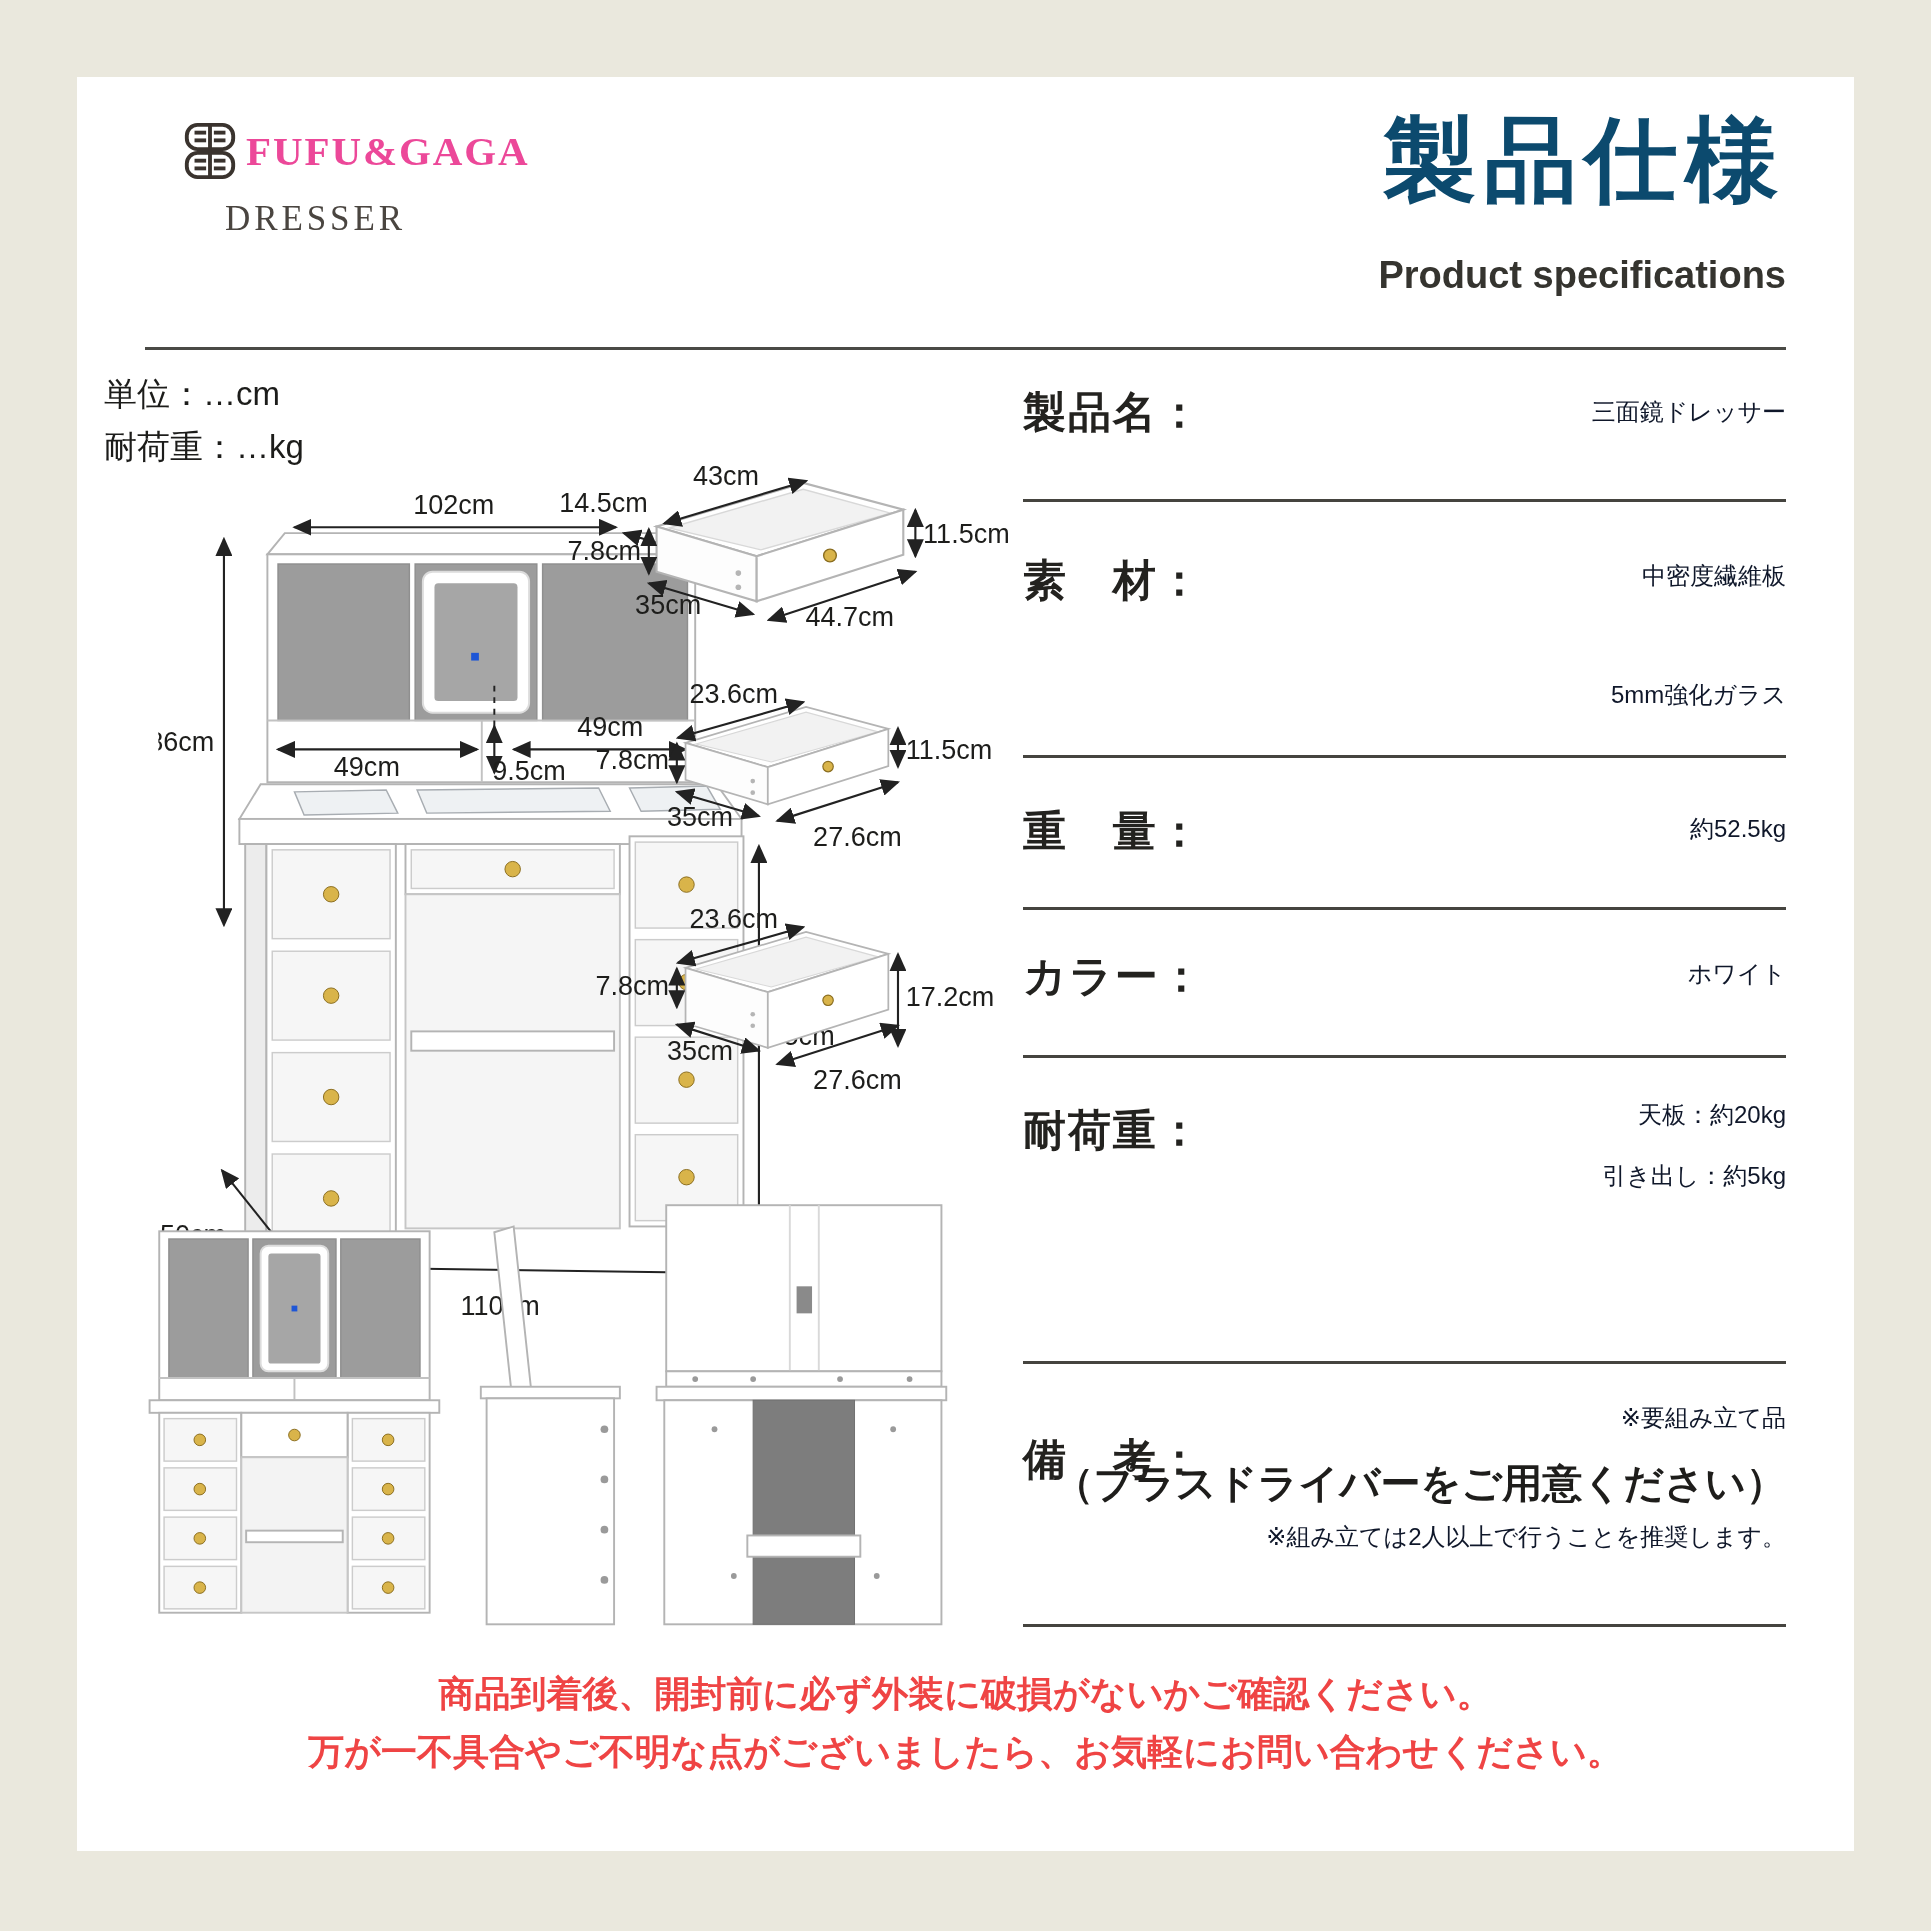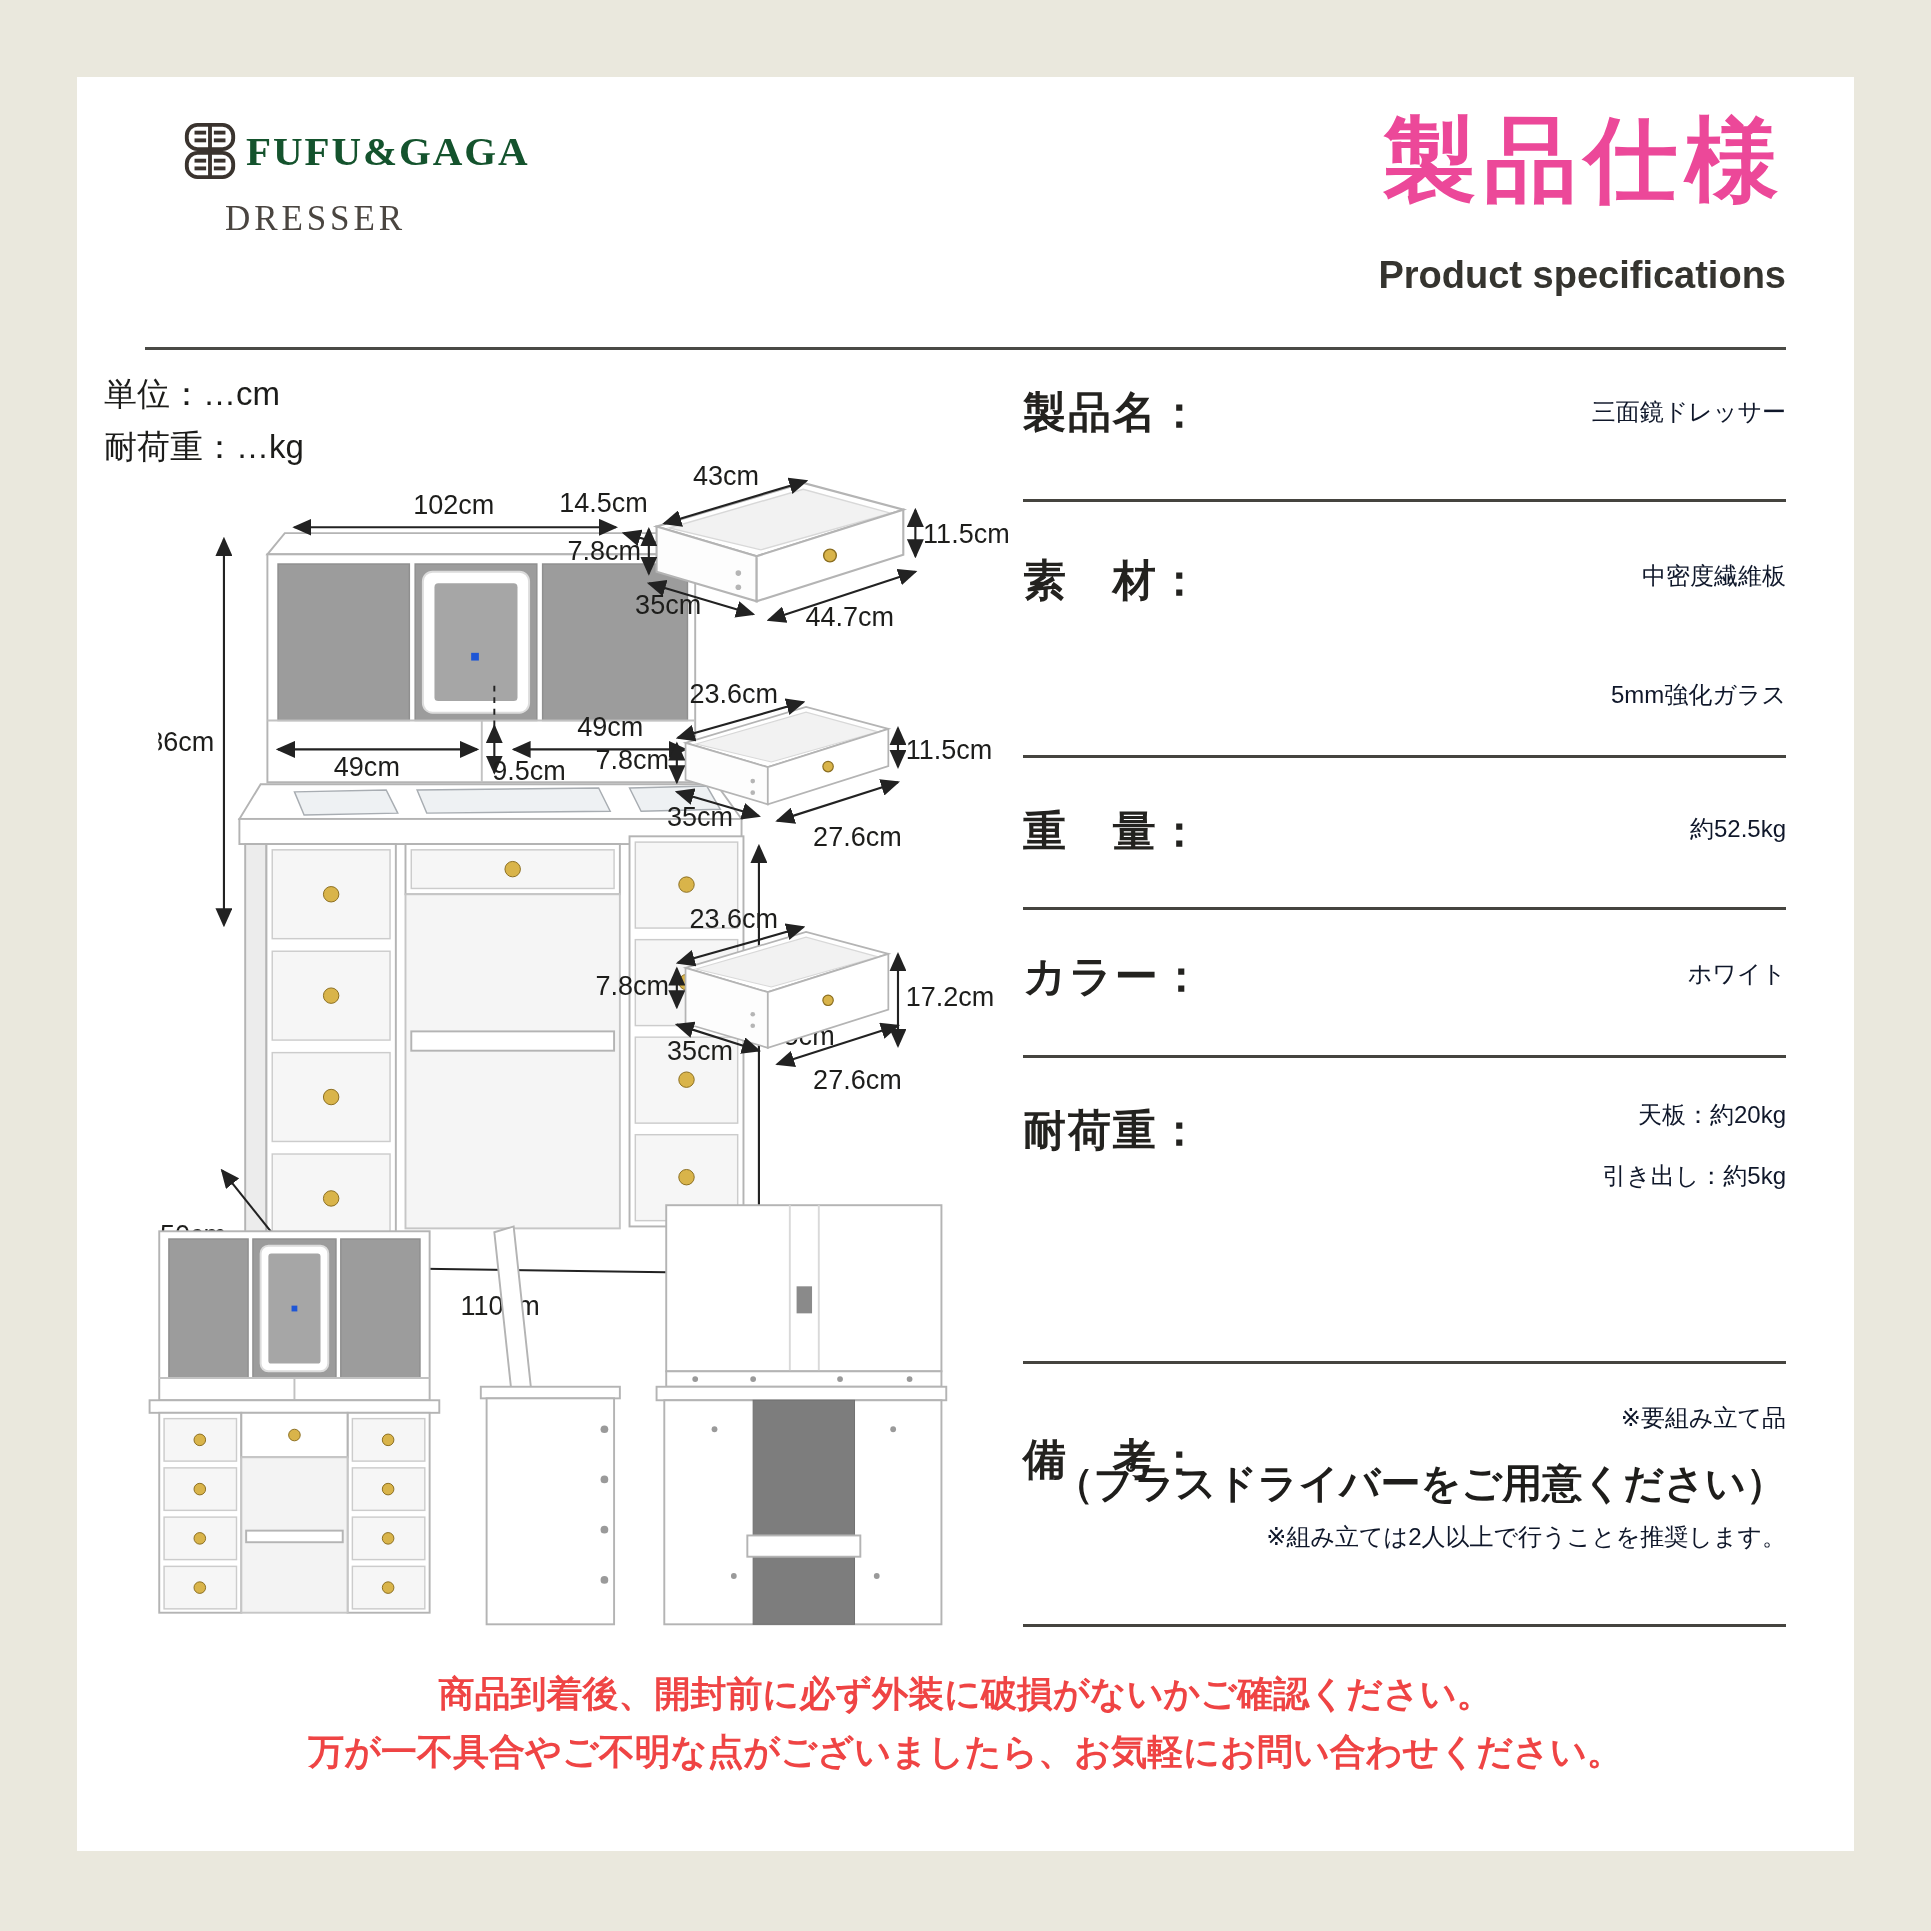--- a/index.html
+++ b/index.html
@@ -4,25 +4,25 @@
 <style>
   html,body{margin:0;padding:0;}
   body{width:1931px;height:1931px;background:#eae8dd;position:relative;
        font-family:"Liberation Sans","DejaVu Sans",sans-serif;color:#2e2d2b;}
   .page{position:absolute;left:77px;top:77px;width:1777px;height:1774px;
         background:#ffffff;overflow:hidden;}
 
   
   .logo-icon{position:absolute;left:104px;top:44px;}
   .brand{position:absolute;left:169px;top:50px;font-family:"Liberation Serif","DejaVu Serif",serif;
-         font-size:41px;font-weight:bold;letter-spacing:1.9px;color:#14532d;}
+         font-size:41px;font-weight:bold;letter-spacing:1.9px;color:#ec4899;}
   .dresser{position:absolute;left:148px;top:122px;font-family:"Liberation Serif","DejaVu Serif",serif;
            font-size:35px;letter-spacing:3.9px;color:#4a4540;}
   .jp-title{position:absolute;right:68px;top:21px;font-size:93px;font-weight:bold;
-            letter-spacing:7.7px;color:#ec4899;}
+            letter-spacing:7.7px;color:#0c4a6e;}
   .en-sub{position:absolute;right:68px;top:137px;font-size:38px;font-weight:bold;color:#35342f;margin-top:40px;}
   .rule-top{position:absolute;left:68px;top:270px;width:1641px;height:2.9px;background:#4a4a46;}
 
   .legend{position:absolute;left:27px;font-size:33px;color:#1c1c1a;}
   .legend.u{top:295px;} .legend.l{top:348px;}
 
   
   .spec-label{position:absolute;left:946px;font-size:43px;font-weight:bold;color:#23221f;letter-spacing:1.9px;}
   .spec-val{position:absolute;right:68px;text-align:right;font-size:24px;color:#0f172a;}
   .spec-val.big{font-size:40px;font-weight:bold;color:#1e1d1b;}

